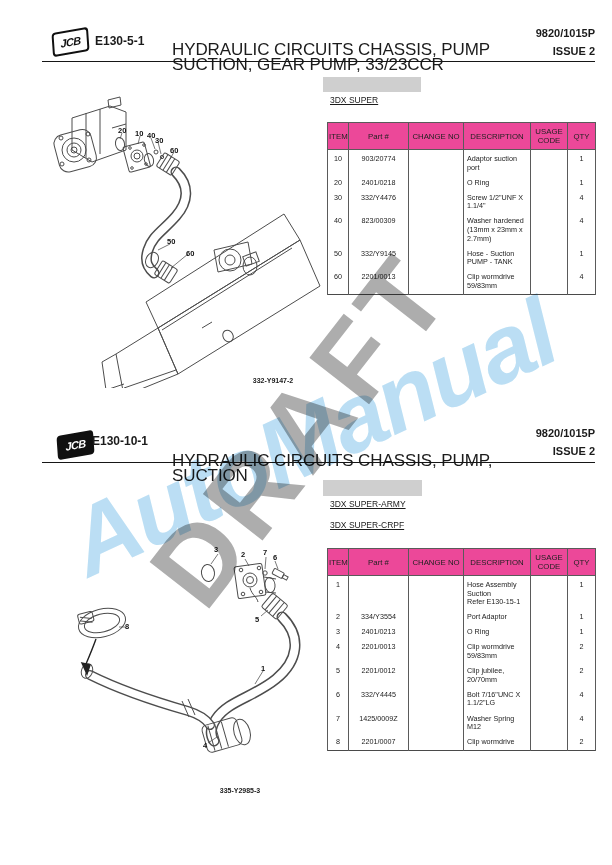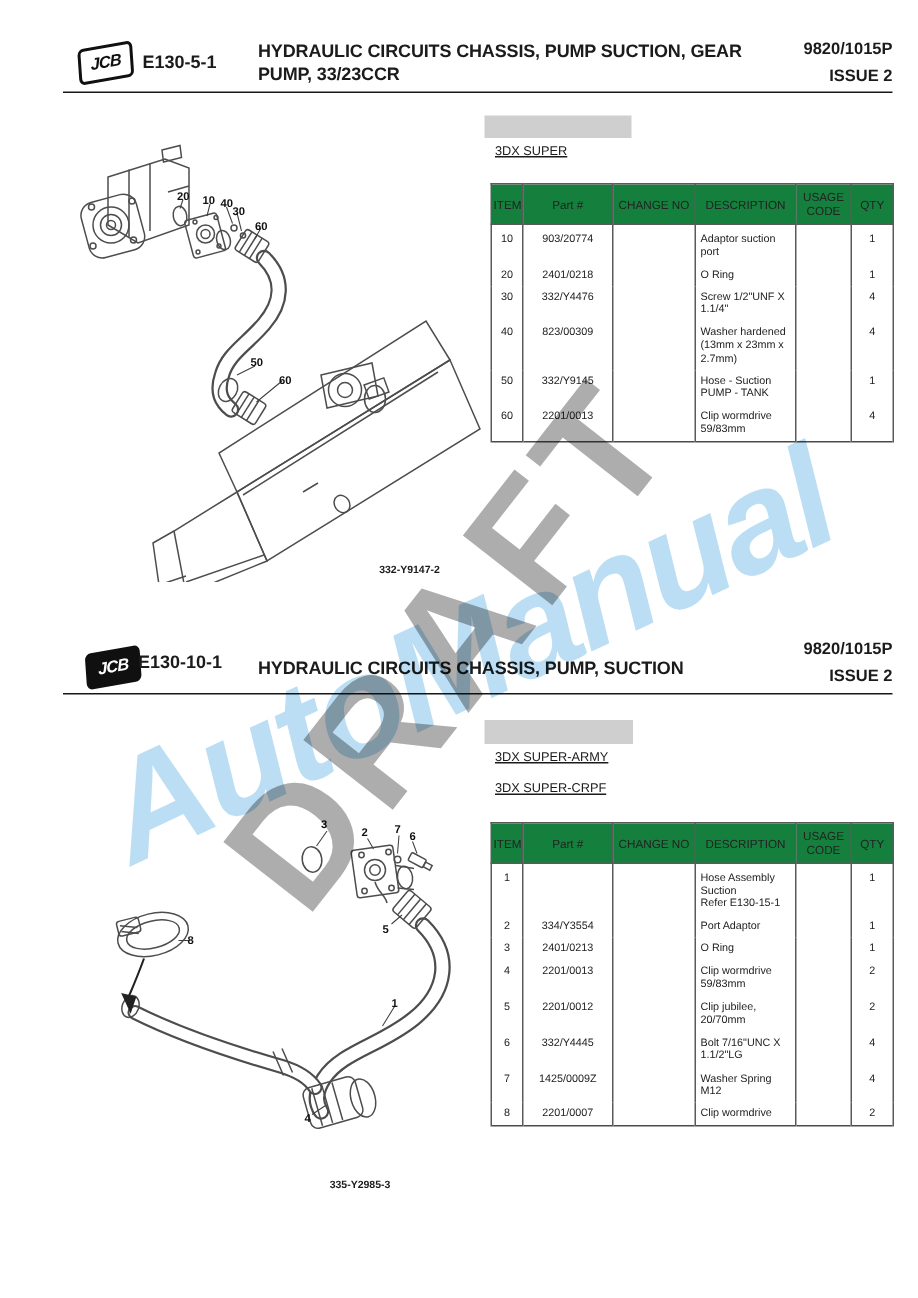--- a/index.html
+++ b/index.html
@@ -7,31 +7,31 @@
         font-family:"Liberation Sans",sans-serif;color:#1b1b1b;}
   .abs{position:absolute;}
 
   
   .logo{width:33px;height:20px;border:2.4px solid #101010;border-radius:4px;
         display:flex;align-items:center;justify-content:center;
         font:italic 800 11px "Liberation Sans",sans-serif;letter-spacing:-.5px;
         transform:rotate(-10deg) skewX(-6deg);background:#fff;color:#101010;}
   .logo.filled{background:#101010;color:#fff;border-color:#101010;}
   .code{font-weight:bold;font-size:12px;}
-  .sec-title{font-weight:bold;font-size:12px;line-height:14.5px;letter-spacing:-.1px;width:360px;}
+  .sec-title{font-weight:normal;font-size:17px;line-height:14.5px;letter-spacing:-.1px;width:360px;margin-top:16px;}
   .docnum,.issue{font-weight:bold;font-size:11px;text-align:right;width:120px;}
   .rule{border-top:1.8px solid #161616;width:553px;left:42px;}
 
   .graybar{background:#cfcfcf;}
   .model{font-size:8.5px;line-height:9px;margin-bottom:12px;white-space:nowrap;text-decoration:underline;}
 
   
   table.parts{border-collapse:collapse;table-layout:fixed;width:268px;
               font-size:7.2px;line-height:8.6px;color:#222;border:1.5px solid #4a4a4a;}
-  table.parts th{background:#15803d;font-weight:400;font-size:7.8px;line-height:9px;
+  table.parts th{background:#ec4899;font-weight:400;font-size:7.8px;line-height:9px;
                  padding:4px 1px;border:1px solid #5a5a5a;text-align:center;
                  vertical-align:middle;white-space:pre-line;}
   table.parts td{border-left:1px solid #5a5a5a;border-right:1px solid #5a5a5a;
                  padding:3px 3px 3.5px 3px;vertical-align:top;}
   table.parts tbody tr:first-child td{padding-top:5px;}
   td.c{text-align:center;}
   td.desc{white-space:pre-line;}
 
   .figref{font-weight:bold;font-size:7px;text-align:center;width:70px;}
   .co{position:absolute;font-weight:bold;font-size:7.5px;line-height:8px;color:#111;}

